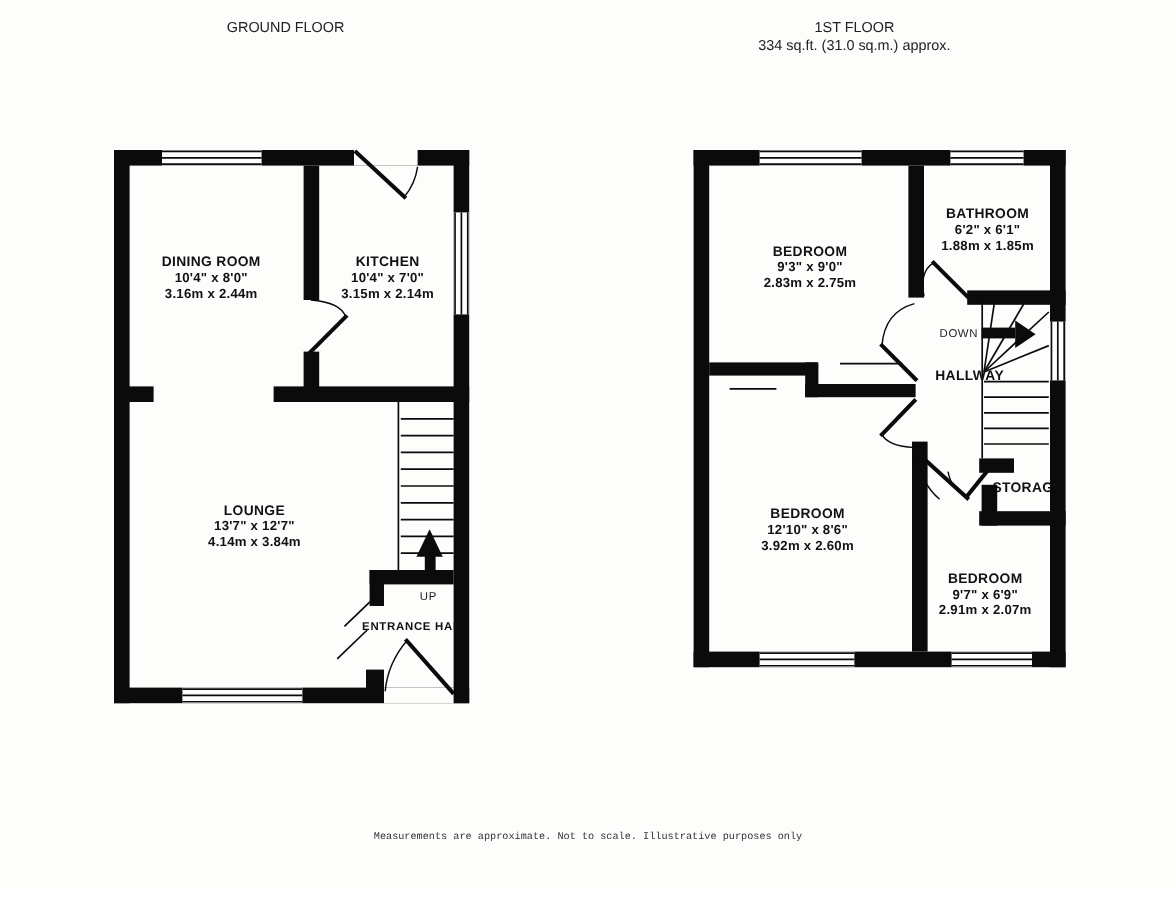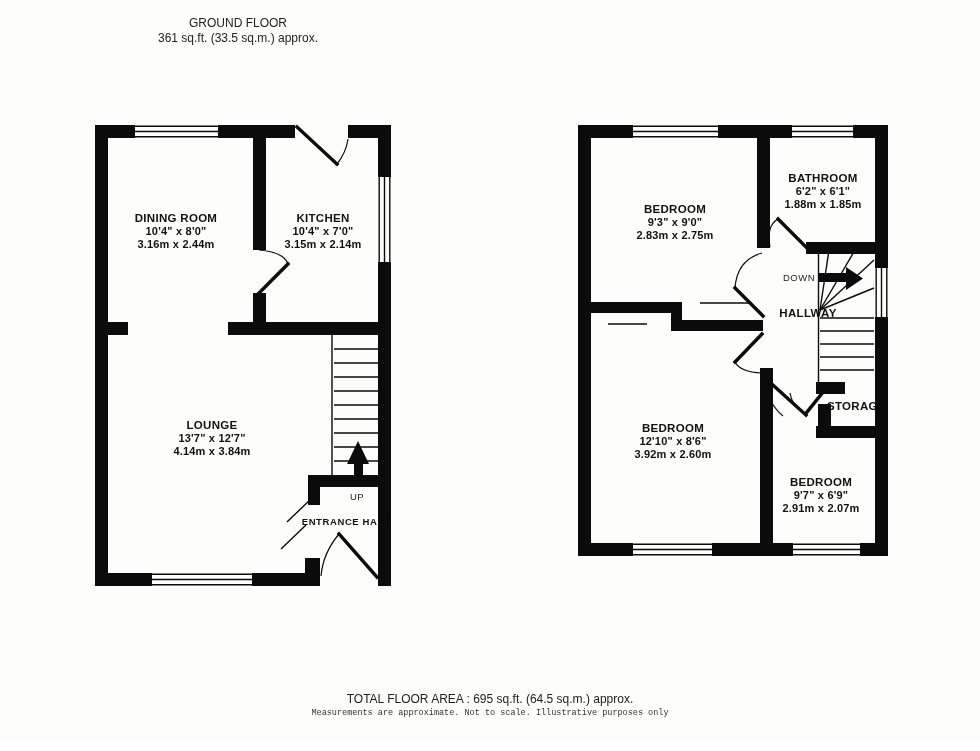--- a/index.html
+++ b/index.html
@@ -29,21 +29,24 @@
   .footer .total{font-size:12px;margin-bottom:2px;}
   .footer .fine{font-size:8.5px;line-height:1.3;color:#333;font-family:Liberation Mono, monospace;}
 </style>
 </head>
 <body>
 
 <div class="canvas">
 
   <div class="floor-header" style="left:38px;">
     <div>GROUND FLOOR</div>
-    <div>361 sq.ft. (33.5 sq.m.) approx.</div>
+  </div>
+  <div class="floor-header" style="left:512px;">
+    <div>1ST FLOOR</div>
+    <div>334 sq.ft. (31.0 sq.m.) approx.</div>
   </div>
 
   <svg class="plan-svg" width="980" height="751" viewBox="0 0 980 751">
 
     <g>
       <g>
         <rect class="wall" x="95" y="125" width="13" height="461"></rect>
         <rect class="wall" x="95" y="125" width="296" height="13"></rect>
         <rect class="wall" x="378" y="125" width="13" height="461"></rect>
         <rect class="wall" x="95" y="573" width="296" height="13"></rect>
@@ -248,17 +251,16 @@
         <text class="rdim mid" x="821" y="499">9'7" x 6'9"</text>
         <text class="rdim mid" x="821" y="512">2.91m x 2.07m</text>
 
         <text class="tiny mid" x="799" y="281">DOWN</text>
         <text class="rname mid" x="808" y="317">HALLWAY</text>
       </g>
     </g>
   </svg>
 
   <div class="footer">
-    <div class="total">TOTAL FLOOR AREA : 695 sq.ft. (64.5 sq.m.) approx.</div>
     <div class="fine">Measurements are approximate.  Not to scale.  Illustrative purposes only</div>
   </div>
 
 </div>
 
 </body></html>

